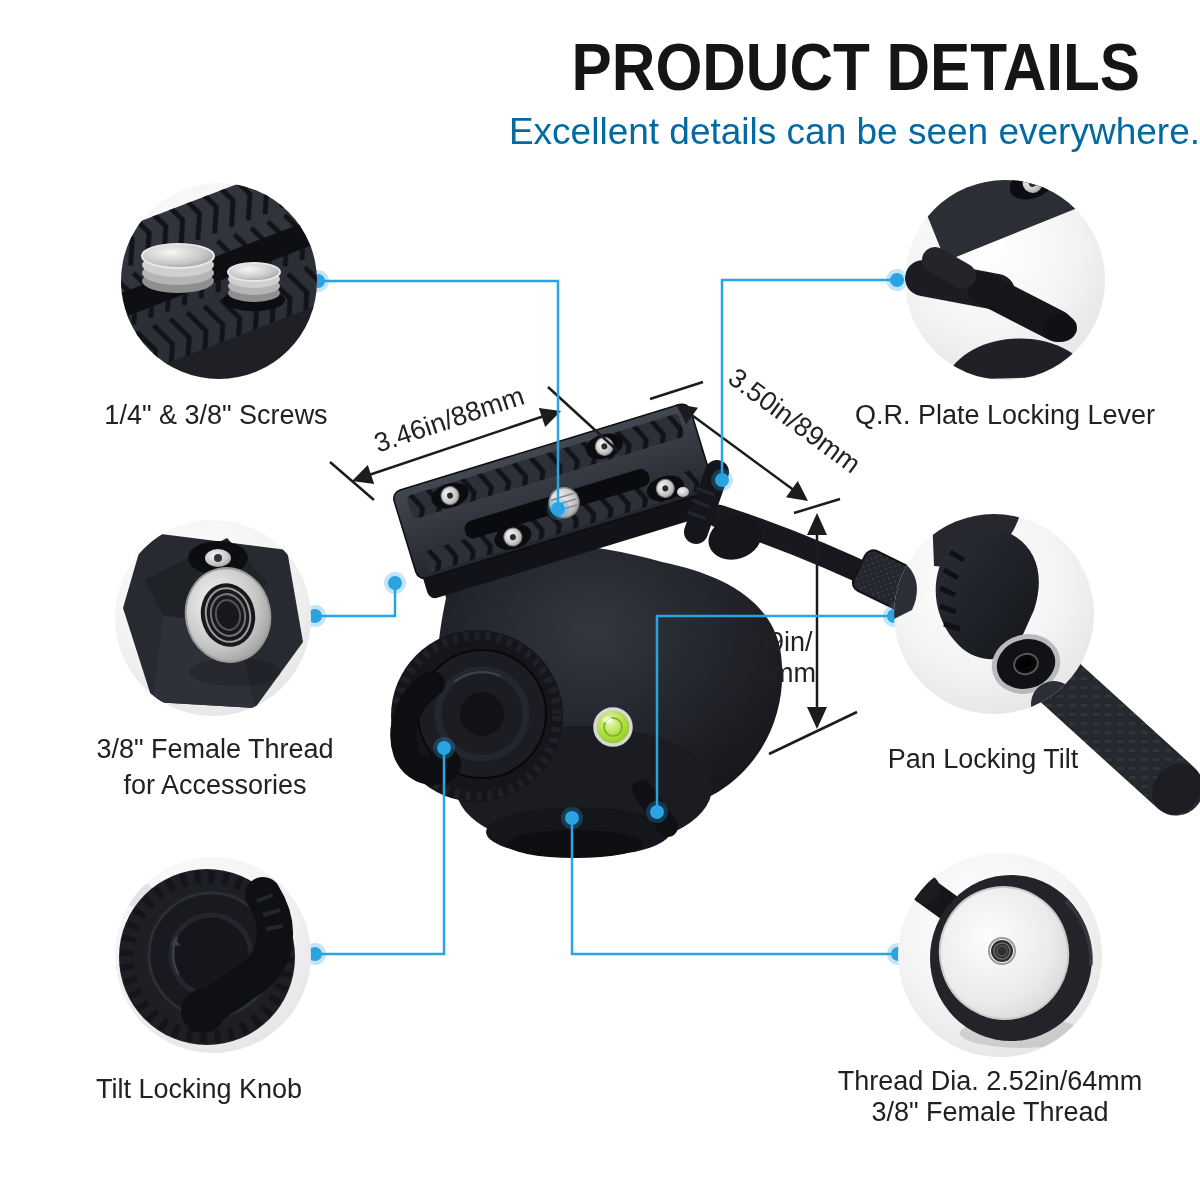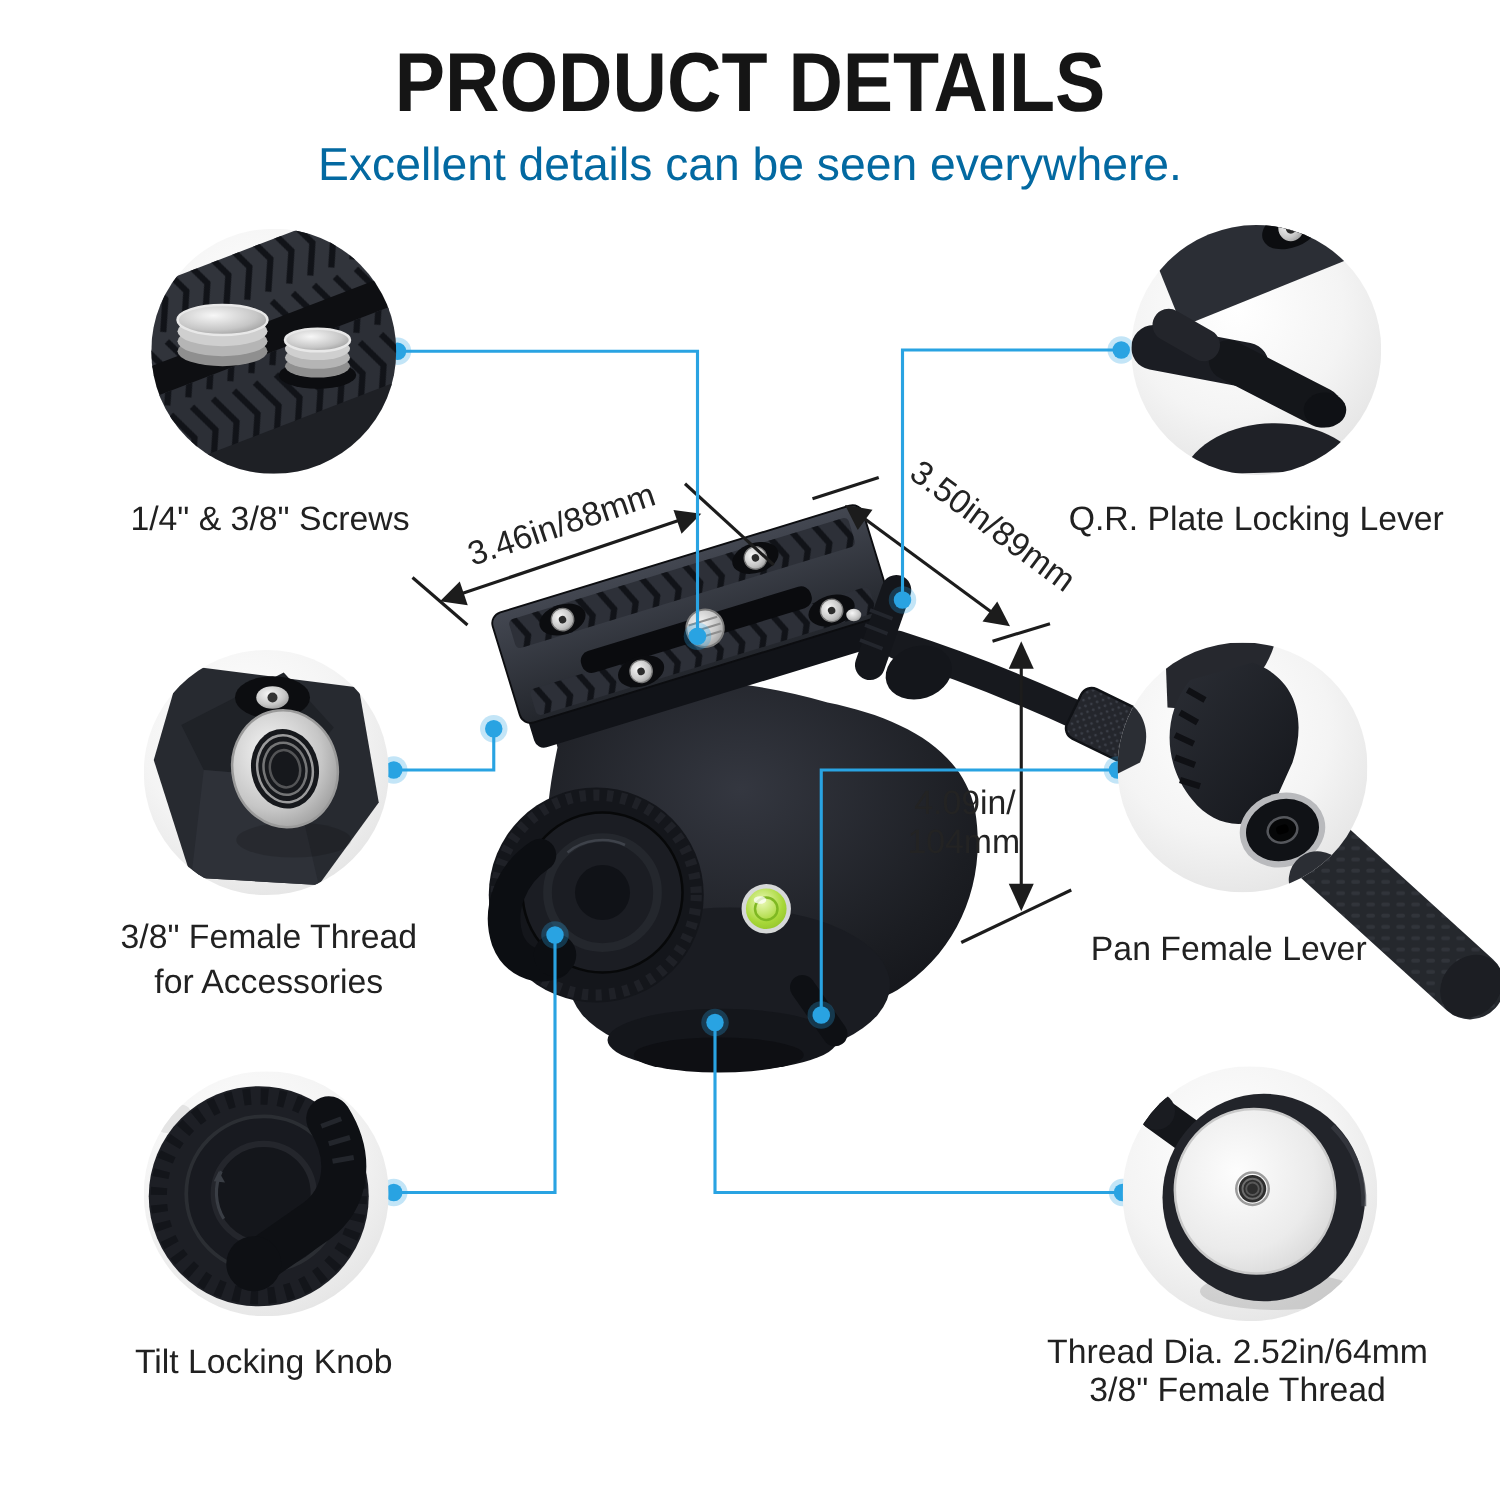--- a/index.html
+++ b/index.html
@@ -1,18 +1,18 @@
 <!DOCTYPE html>
 <html><head>
 <meta charset="utf-8">
 <style>
   html,body{margin:0;padding:0;background:#fff;}
   .canvas{position:relative;width:1200px;height:1200px;background:#fff;overflow:hidden;
           font-family:"Liberation Sans", sans-serif;}
-  .hdr{position:absolute;top:28px;left:0;width:1200px;text-align:center;z-index:6;}
+  .hdr{position:absolute;top:28px;left:0;width:1200px;text-align:right;z-index:6;}
   .hdr h1{margin:0;font-size:67px;font-weight:bold;color:#151515;letter-spacing:0;
           transform:scaleX(.9);transform-origin:center;}
   .hdr p{margin:6px 0 0 0;font-size:37px;color:#0369a1;font-weight:400;}
   .art{position:absolute;left:0;top:0;z-index:1;}
   .callout{position:absolute;border-radius:50%;overflow:hidden;z-index:3;}
   .callout svg{display:block;}
   .label{position:absolute;text-align:center;font-size:27px;color:#212121;line-height:36px;z-index:5;}
   .label.two{line-height:31px;}
   .dim{font-size:27px;fill:#232323;text-anchor:middle;}
 </style>
@@ -381,23 +381,23 @@
     <span>1/4" &amp; 3/8" Screws</span>
   </div>
   <div class="label" style="left:825px;top:397px;width:360px">
     <span>Q.R. Plate Locking Lever</span>
   </div>
   <div class="label" style="left:40px;top:731px;width:350px">
     <span>3/8" Female Thread</span><br>
     <span>for Accessories</span>
   </div>
   <div class="label" style="left:808px;top:741px;width:350px">
-    <span>Pan Female Lever</span>
-  </div>
-  <div class="label" style="left:36px;top:1071px;width:350px">
+    <span>Pan Locking Tilt</span>
+  </div>
+  <div class="label" style="left:24px;top:1071px;width:350px">
     <span>Tilt Locking Knob</span>
   </div>
   <div class="label two" style="left:810px;top:1066px;width:360px">
     <span>Thread Dia. 2.52in/64mm</span><br>
     <span>3/8" Female Thread</span>
   </div>
 
 </div>
 
 </body></html>

